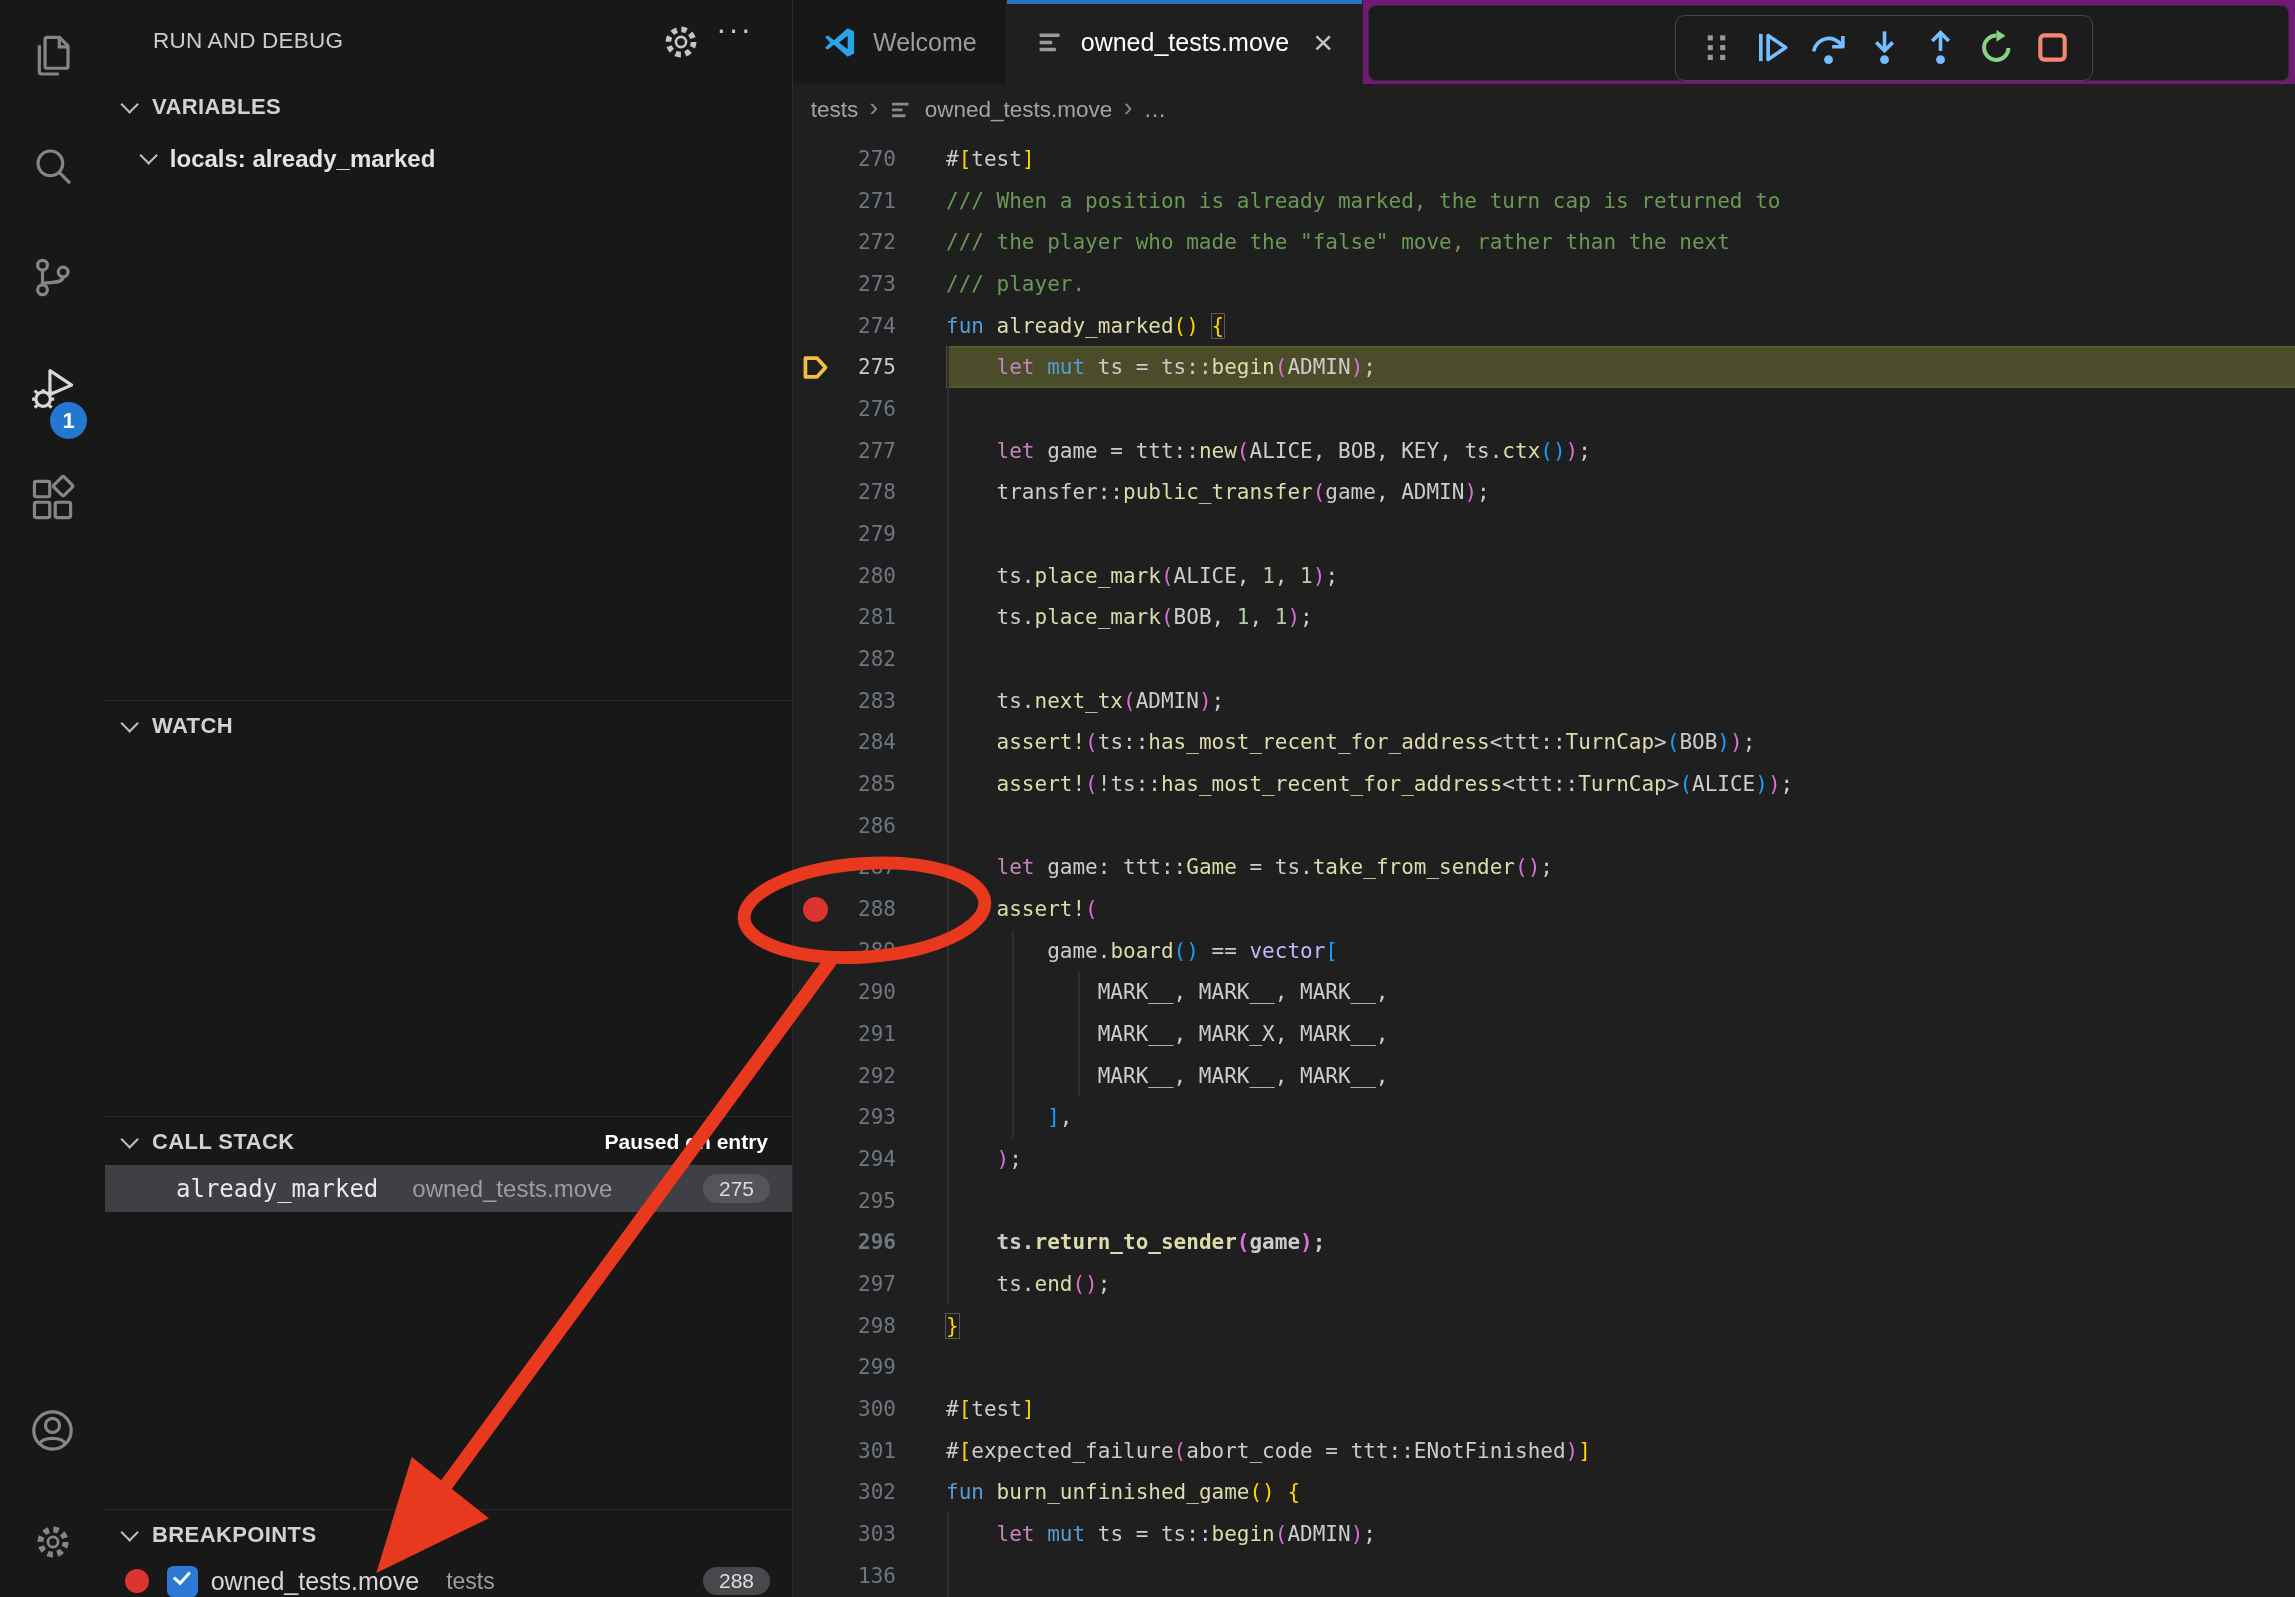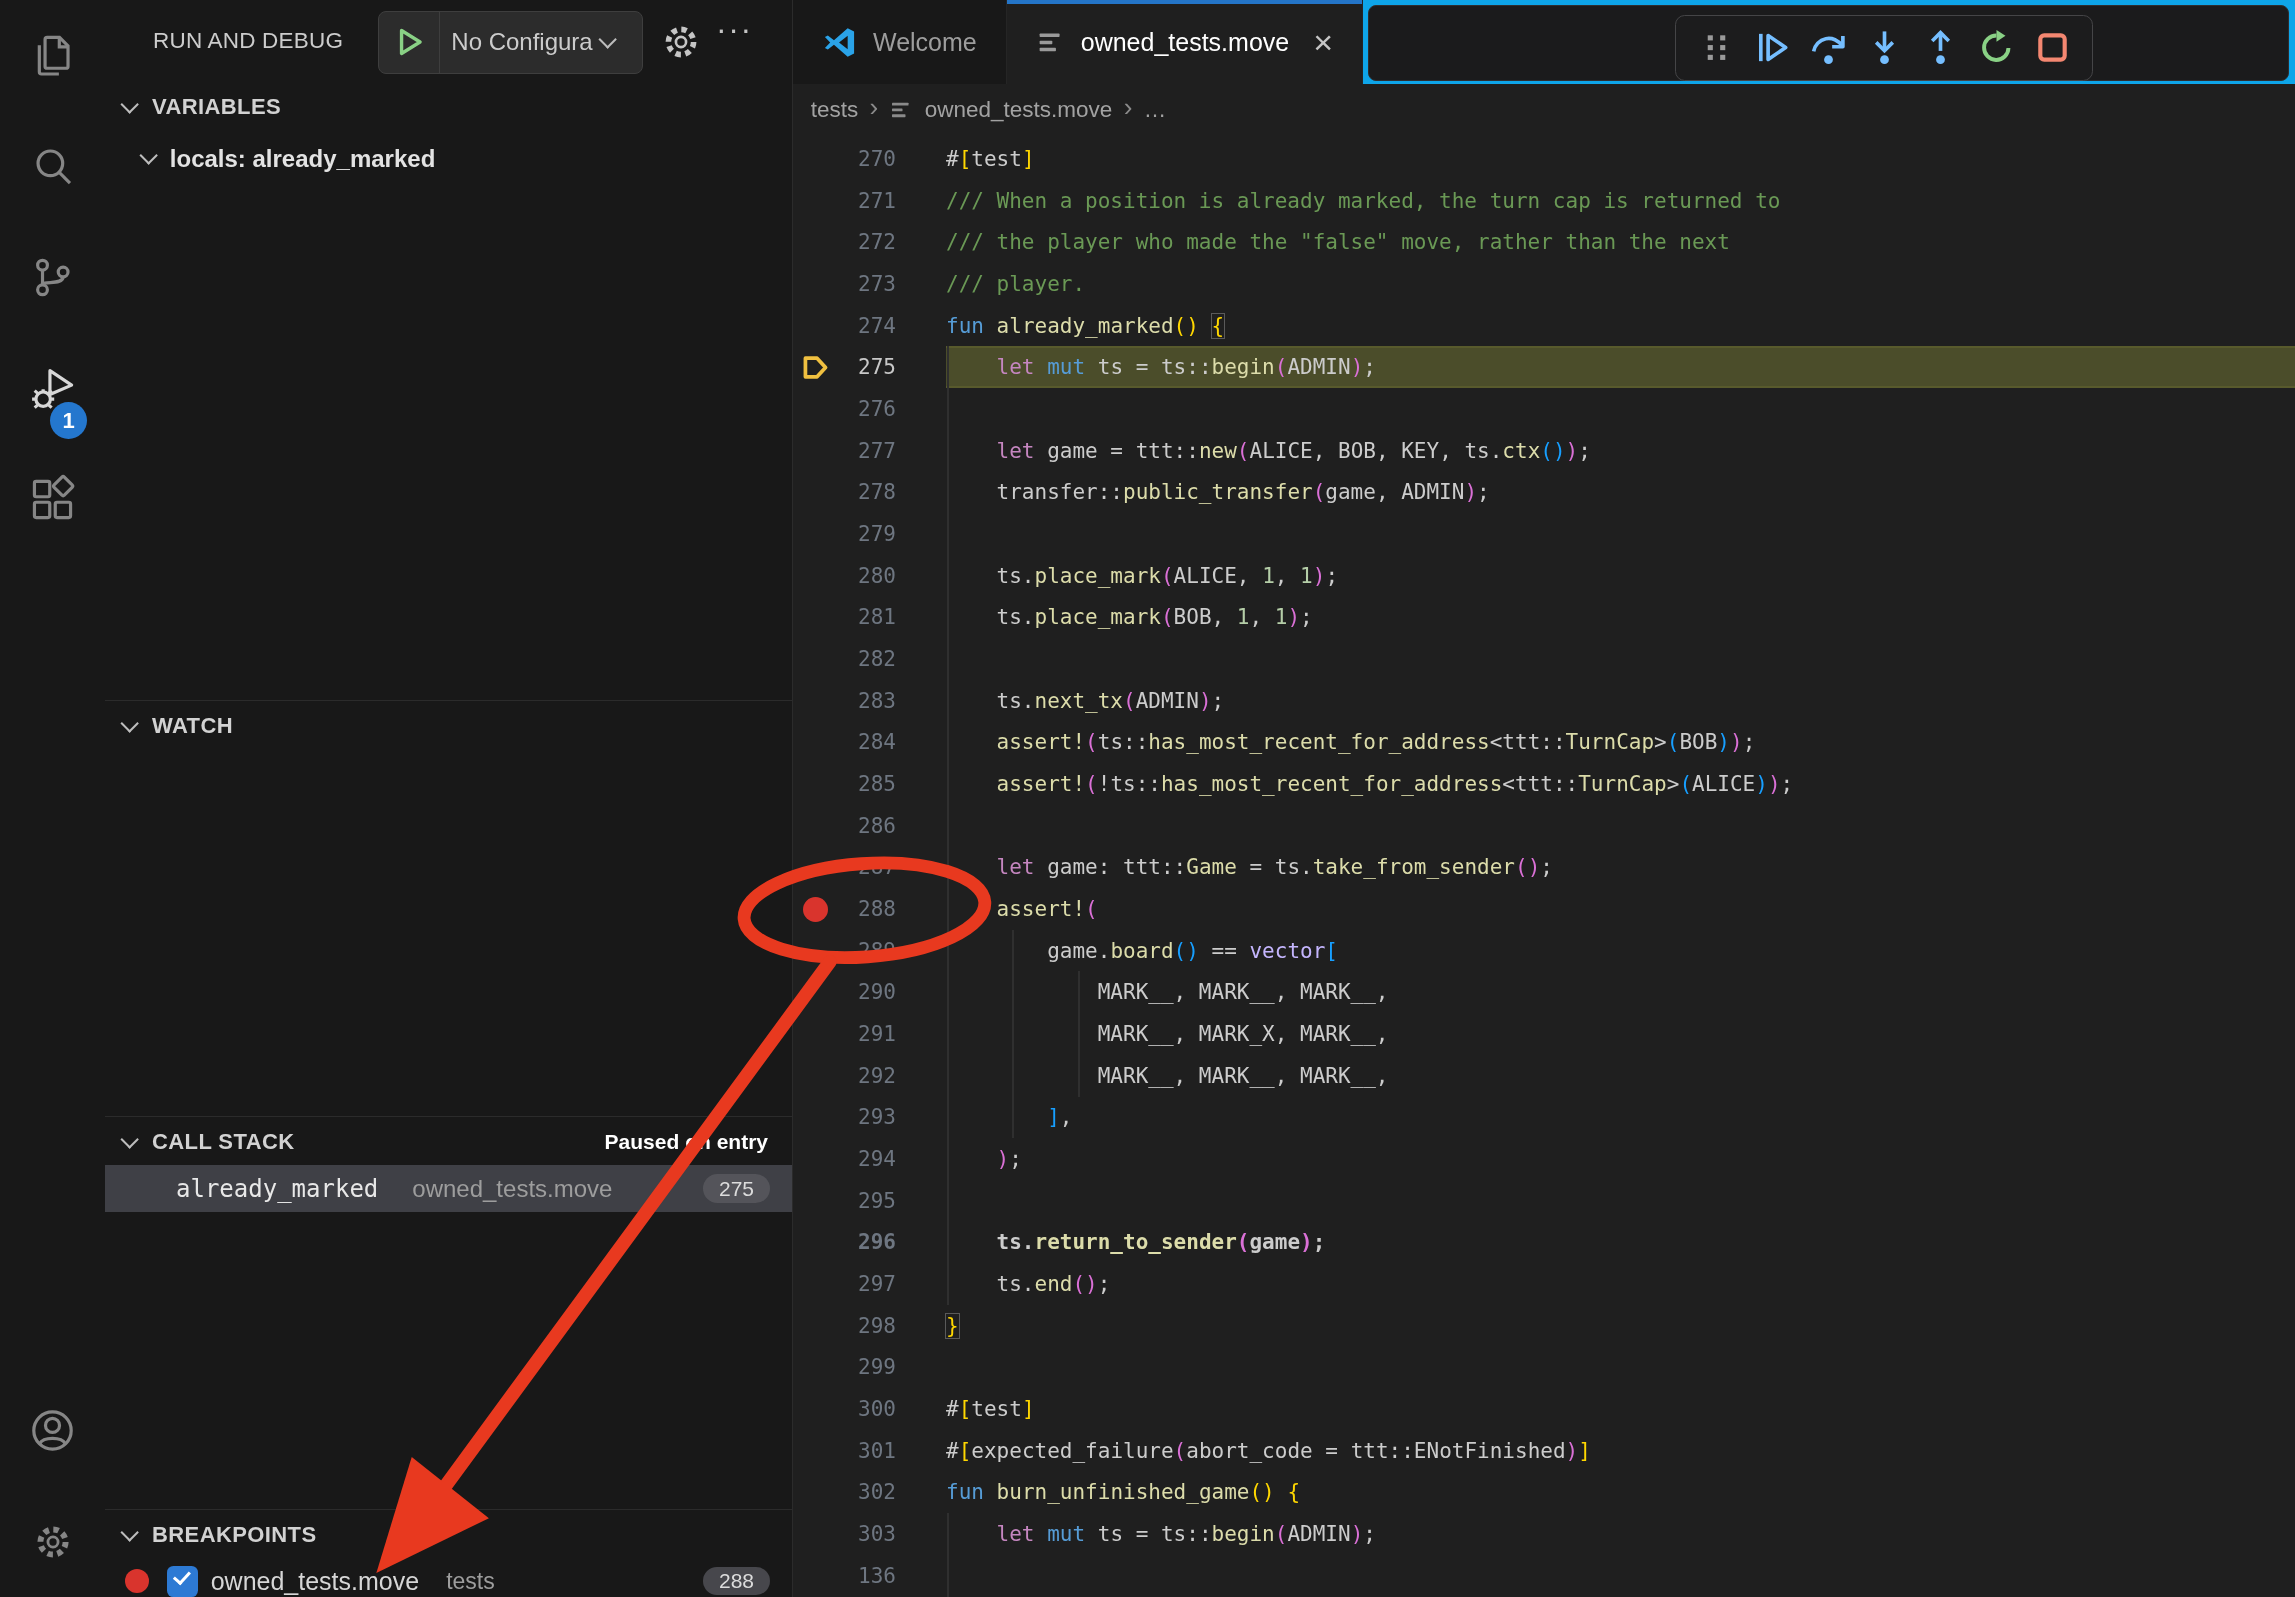--- a/index.html
+++ b/index.html
@@ -42,21 +42,21 @@
   .pill{margin-left:auto;margin-right:22px;background:#54545a;color:#dcdcdc;font-size:21px;border-radius:19.3px;padding:2.4px 16px;}
   .bp-row{position:absolute;left:0;right:0;top:1557px;height:48px;display:flex;align-items:center;cursor:pointer;}
   .bp-row .dot{width:24px;height:24px;border-radius:50%;background:#d9342d;margin-left:20px;flex:none;}
   .checkbox{width:31px;height:31px;border-radius:6.4px;background:#2d7ad4;margin-left:17.7px;position:relative;flex:none;cursor:pointer;}
   .checkbox::after{content:"";position:absolute;left:7.2px;top:5.6px;width:13px;height:7.2px;border-left:3.2px solid #fff;border-bottom:3.2px solid #fff;transform:rotate(-48deg);}
   .bp-file{margin-left:13px;font-size:25px;color:#d6d6d6;}
   .bp-dir{margin-left:27px;font-size:23px;color:#9d9d9d;}
   .bp-row .pill{background:#47474c;}
   
   .editor{position:absolute;left:793px;top:0;right:0;bottom:0;background:#1f1f1f;}
-  .tabbar{position:absolute;left:0;top:0;right:0;height:84px;background:#0ea5e9;border-bottom:0.8px solid #262626;display:flex;}
+  .tabbar{position:absolute;left:0;top:0;right:0;height:84px;background:#701a75;border-bottom:0.8px solid #262626;display:flex;}
   .tab{display:flex;align-items:center;gap:16px;padding:0 29px;font-size:25px;color:#9d9d9d;
     border-right:0.8px solid #252525;background:#181818;cursor:pointer;position:relative;}
   .tab.active{background:#1f1f1f;color:#ffffff;}
   .tab.active::before{content:"";position:absolute;left:0;right:0;top:0;height:4px;background:#2475c8;}
   .tab .close{font-size:34px;color:#c5c5c5;line-height:1;margin-left:8px;cursor:pointer;}
   .tab-rest{flex:1;position:relative;}
   .tab-rest .dock{position:absolute;left:4.8px;top:4.8px;right:6.4px;height:74px;border:0.8px solid #2e2e30;border-radius:8px;background:#1b1b1c;}
   .breadcrumb{position:absolute;left:0;top:84px;right:0;height:51px;display:flex;align-items:center;gap:11.3px;padding-left:17.7px;
     font-size:22.5px;color:#a2a2a2;background:#1f1f1f;}
   .breadcrumb .sep{font-size:26px;color:#8a8a8a;margin-top:-3.2px;}
@@ -140,29 +140,20 @@
           <circle cx="12" cy="12" r="7.2" stroke-width="3.4" stroke-dasharray="3.1 2.55"></circle>
           <circle cx="12" cy="12" r="2.9" stroke-width="1.6"></circle>
         </svg>
       </div>
     </div>
   </nav>
 
   <aside class="sidebar">
     <div class="sb-header">
       <span class="sb-title">RUN AND DEBUG</span>
-      <div class="cfg-box">
-        <div class="cfg-play">
-          <svg viewBox="0 0 16 16">
-            <path d="M4.5 2.6 L13.2 8 L4.5 13.4 Z" fill="none" stroke="#89d185" stroke-width="1.6" stroke-linejoin="round"></path>
-          </svg>
-        </div>
-        <div class="cfg-label">No Configura</div>
-        <span class="chev"></span>
-      </div>
       <div class="sb-gear">
         <svg viewBox="0 0 24 24" fill="none" stroke="currentColor">
           <circle cx="12" cy="12" r="7.2" stroke-width="3.2" stroke-dasharray="3.1 2.55"></circle>
           <circle cx="12" cy="12" r="2.9" stroke-width="1.5"></circle>
         </svg>
       </div>
       <div class="sb-more">···</div>
     </div>
 
     <div class="section-h" style="top:82px;border-top:none;">

